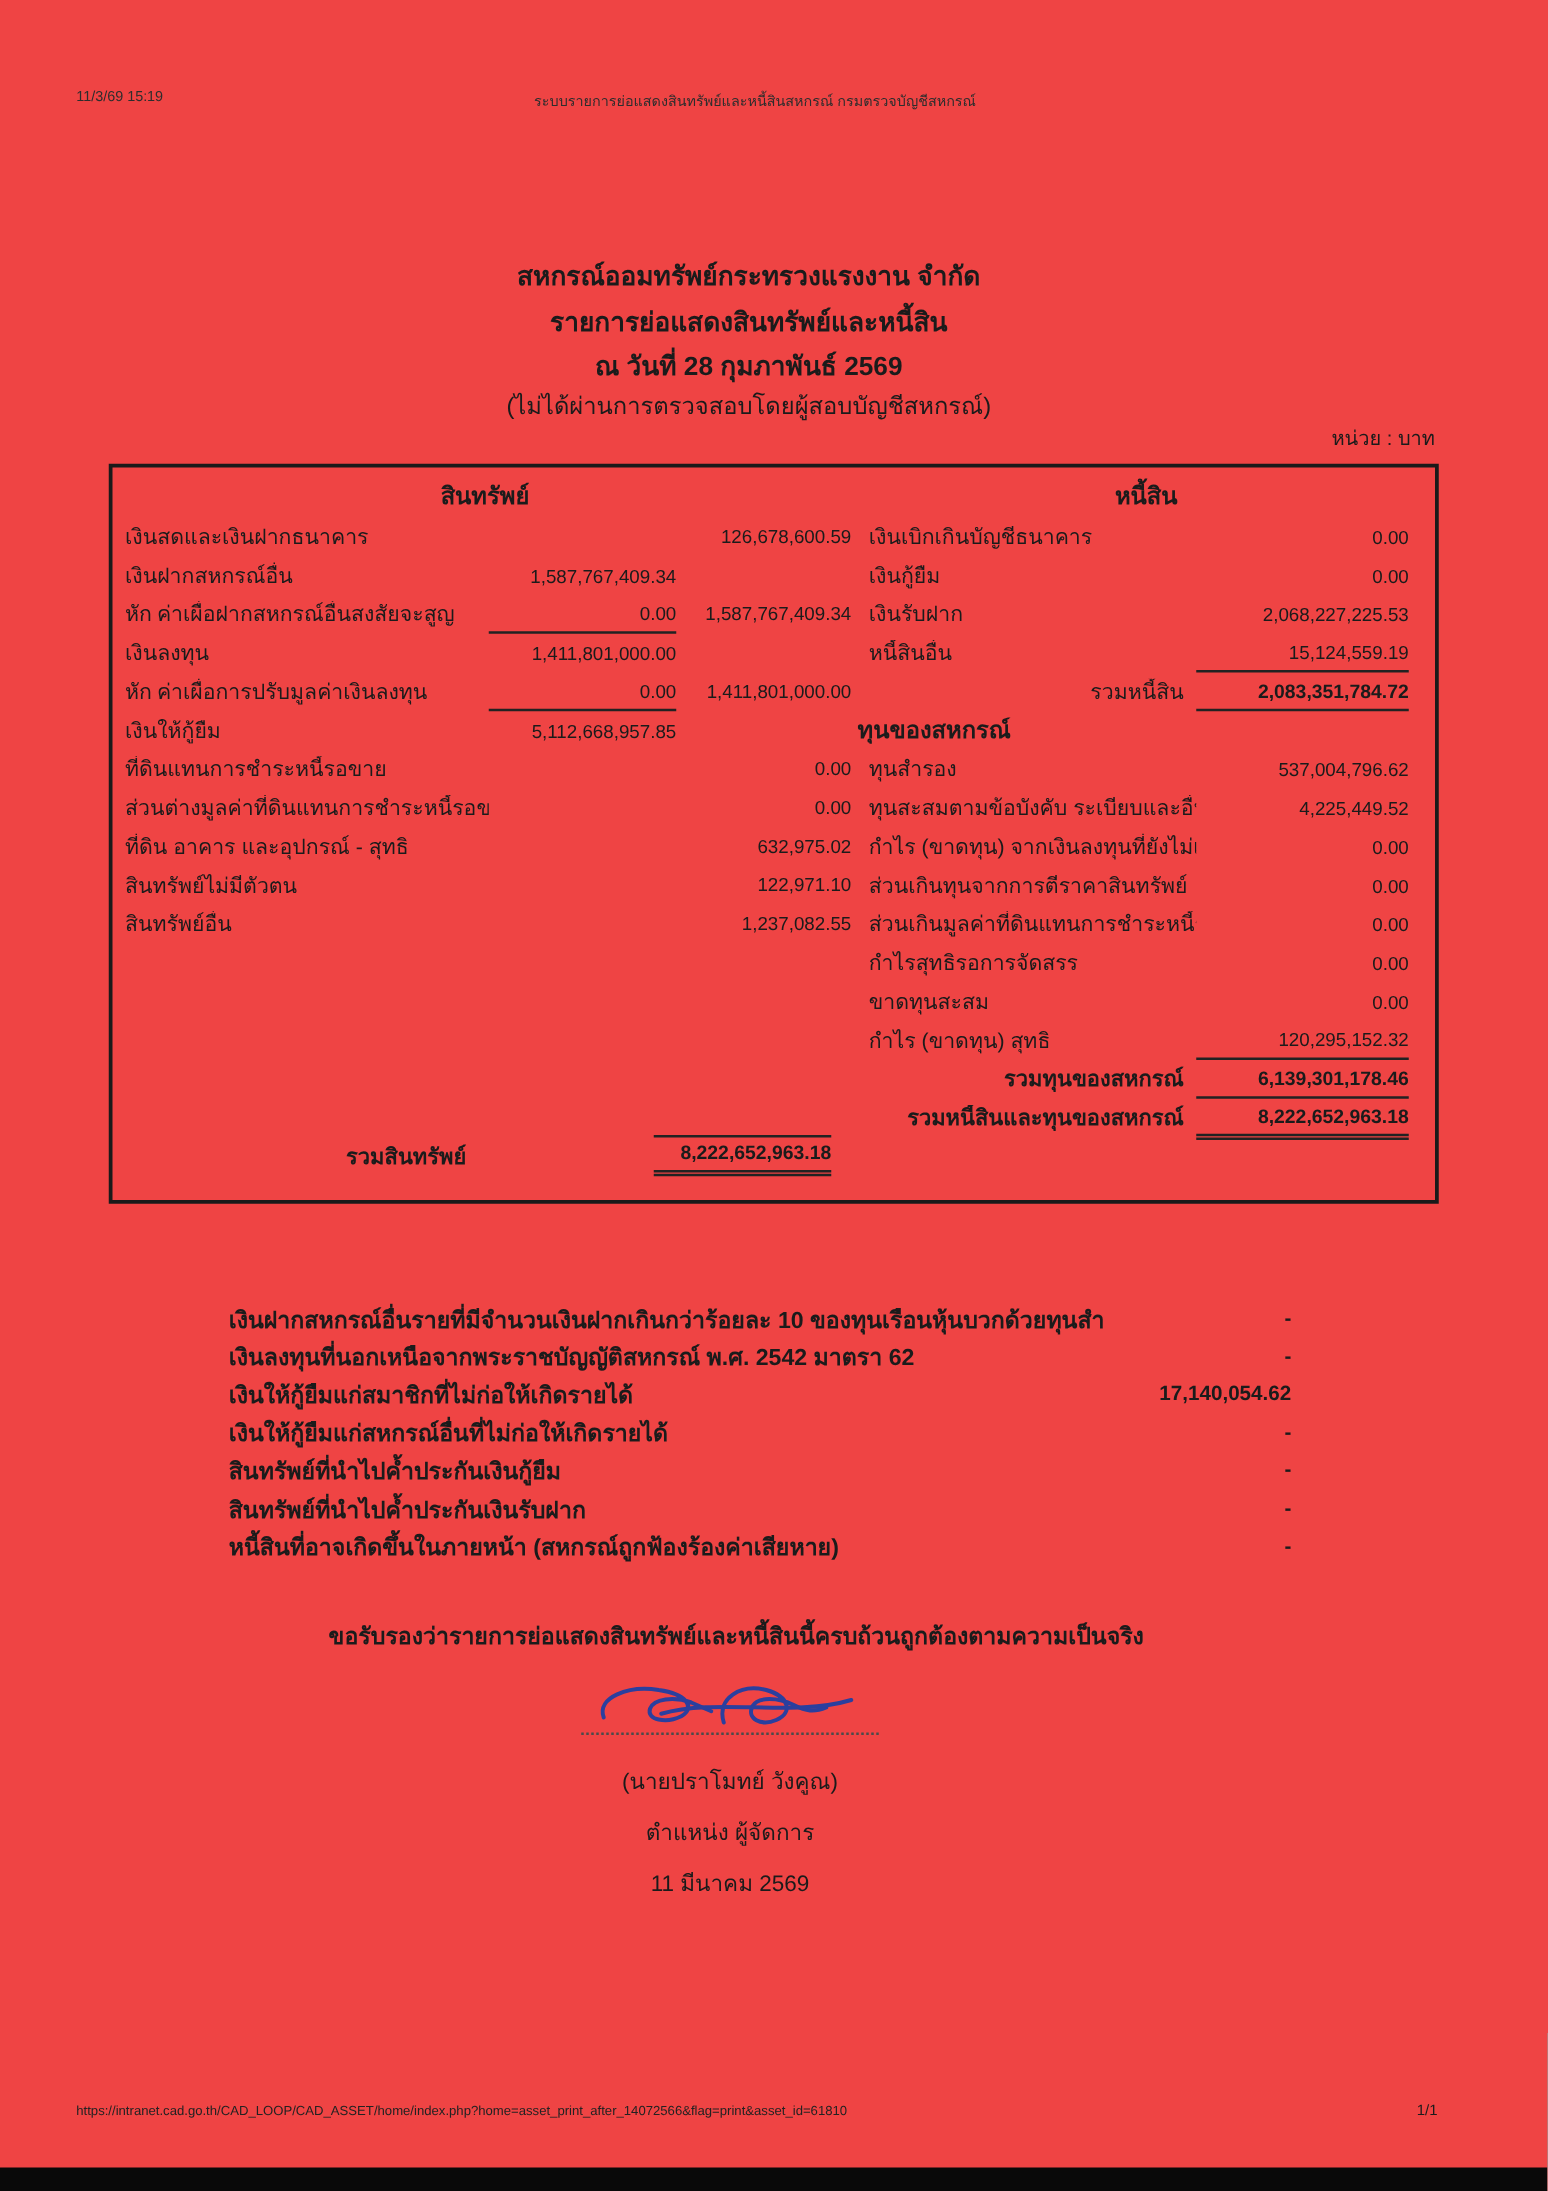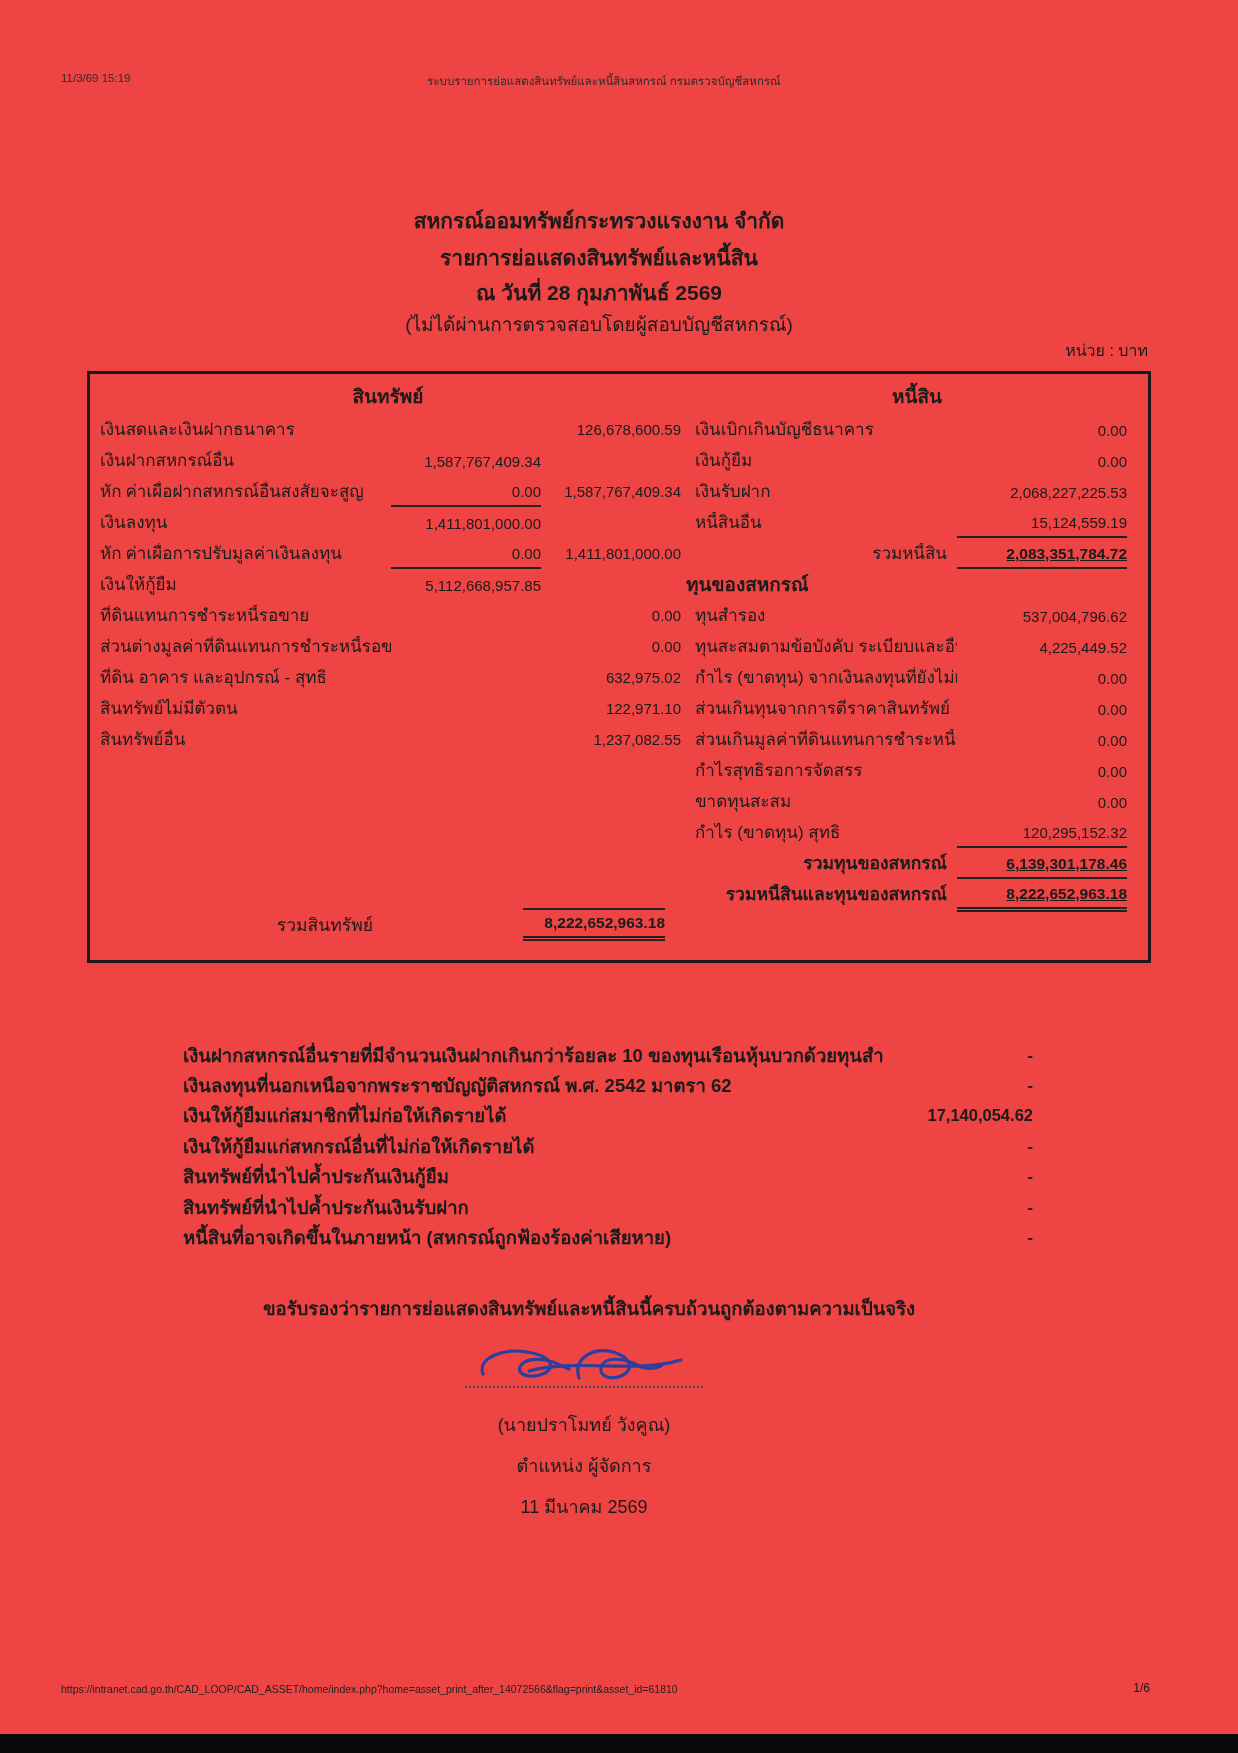--- a/index.html
+++ b/index.html
@@ -30,27 +30,27 @@
   .liab-half .lbl{padding-left:9px;}
   .num{font-size:15px;}
   .c1{width:150px;text-align:right;height:29px;line-height:31px;}
   .c1.rule{border-bottom:2px solid #222;}
   .c2{width:140px;text-align:right;}
   .sp4{width:5px;}
   .ded{border-bottom:1.5px solid #222;padding-bottom:1px;margin-right:4px;}
   .val{width:170px;text-align:right;height:29px;line-height:31px;}
   .spr{width:21px;}
   .trow.rule-below .val{border-bottom:2px solid #222;}
-  .trow.total .val{font-weight:bold;font-size:15.5px;text-decoration:underline;}
+  .trow.total .val{font-weight:bold;font-size:15.5px;}
   .trow.total.dbl .val{border-bottom:5px double #222;}
   .trow.total .lbl{text-align:right;padding-right:10px;}
   .trow.boldlbl .lbl{font-weight:bold;font-size:17.5px;}
   .trow.section .lbl{font-weight:bold;font-size:19px;padding:0;}
   .atotal{position:absolute;top:535px;left:0;right:0;height:31px;display:flex;align-items:center;}
-  .atotal .tlbl{flex:1;text-align:right;padding-right:150px;font-weight:normal;font-size:17.5px;white-space:nowrap;}
+  .atotal .tlbl{flex:1;text-align:right;padding-right:150px;font-weight:bold;font-size:17.5px;white-space:nowrap;}
   .atotal .tval{width:142px;margin-right:16px;text-align:right;font-weight:bold;font-size:15.5px;
                 border-top:2px solid #222;border-bottom:5px double #222;line-height:26px;}
 
   
   .notes{position:absolute;left:183px;top:1040px;right:205px;}
   .nrow{height:30.4px;display:flex;align-items:center;}
   .nlbl{flex:1;font-weight:bold;font-size:18.5px;white-space:nowrap;overflow:hidden;}
   .nval{font-size:16.5px;font-weight:bold;text-align:right;min-width:150px;}
 
   
@@ -283,16 +283,16 @@
         <path d="M60,29 C105,16 165,32 212,18"></path>
       </g>
     </svg>
     <div class="dotline"></div>
     <div class="signame">(นายปราโมทย์ วังคูณ)</div>
     <div class="sigpos">ตำแหน่ง ผู้จัดการ</div>
     <div class="sigdate">11 มีนาคม 2569</div>
   </div>
 
   <div class="furl">https://intranet.cad.go.th/CAD_LOOP/CAD_ASSET/home/index.php?home=asset_print_after_14072566&amp;flag=print&amp;asset_id=61810</div>
-  <div class="fpage">1/6</div>
+  <div class="fpage">1/1</div>
   <div class="bbar"></div>
 
 </div>
 
 </body></html>

